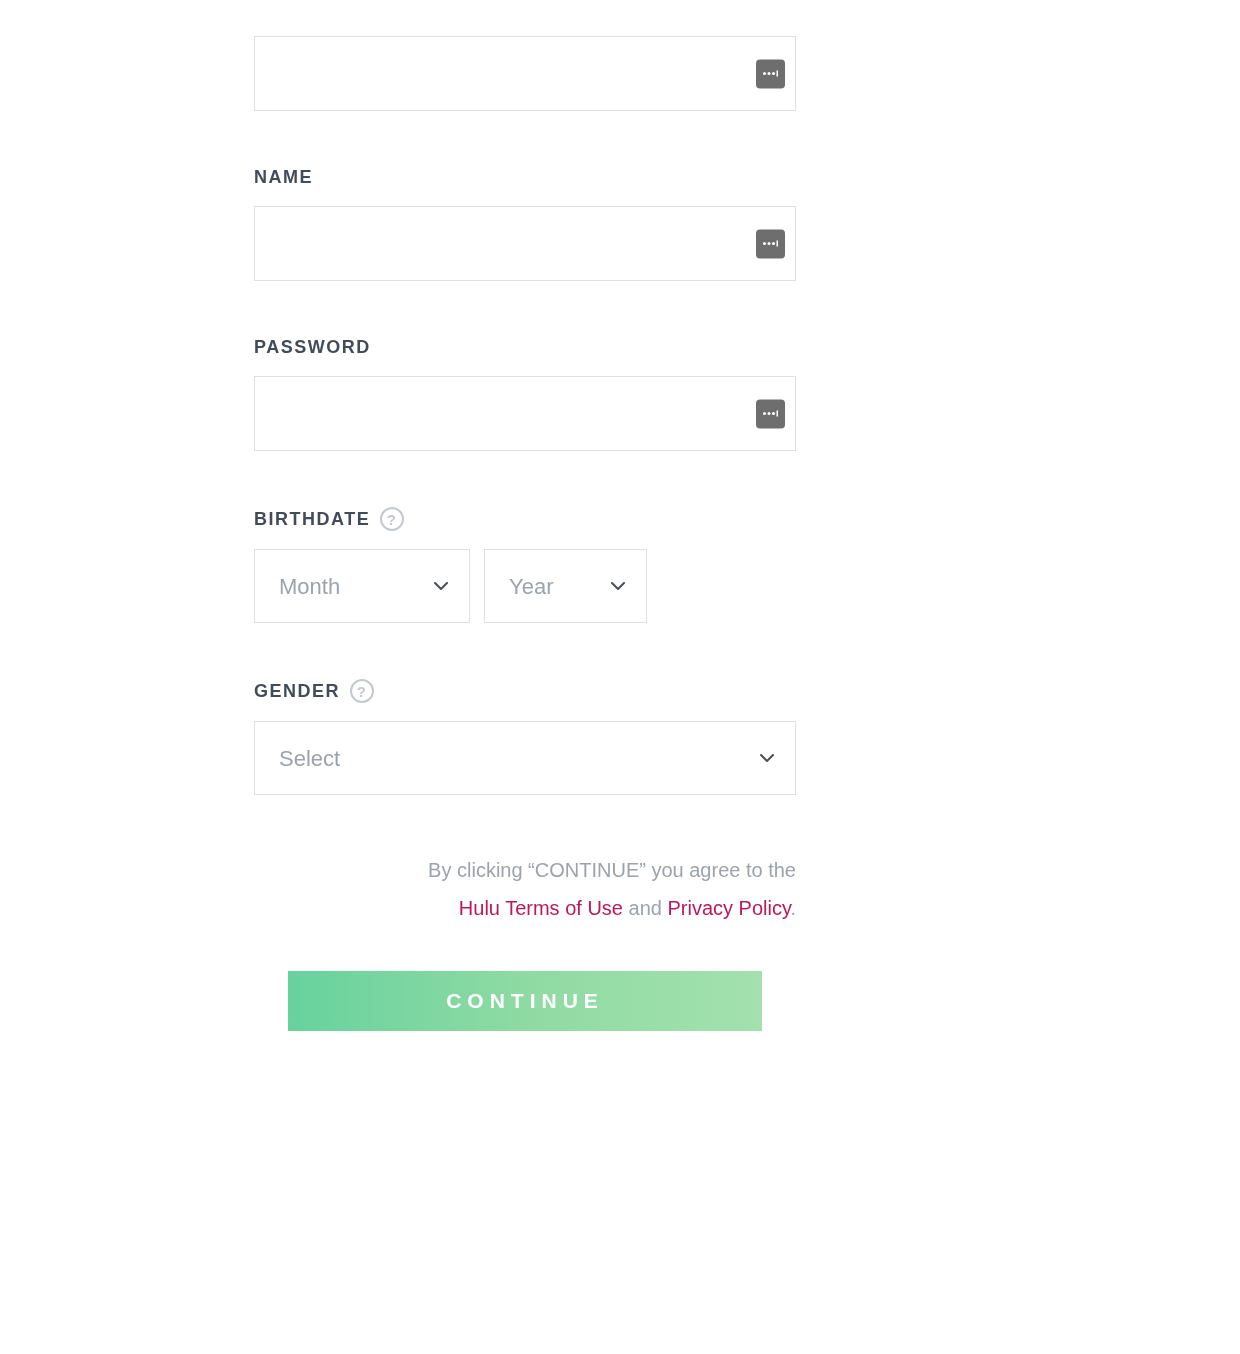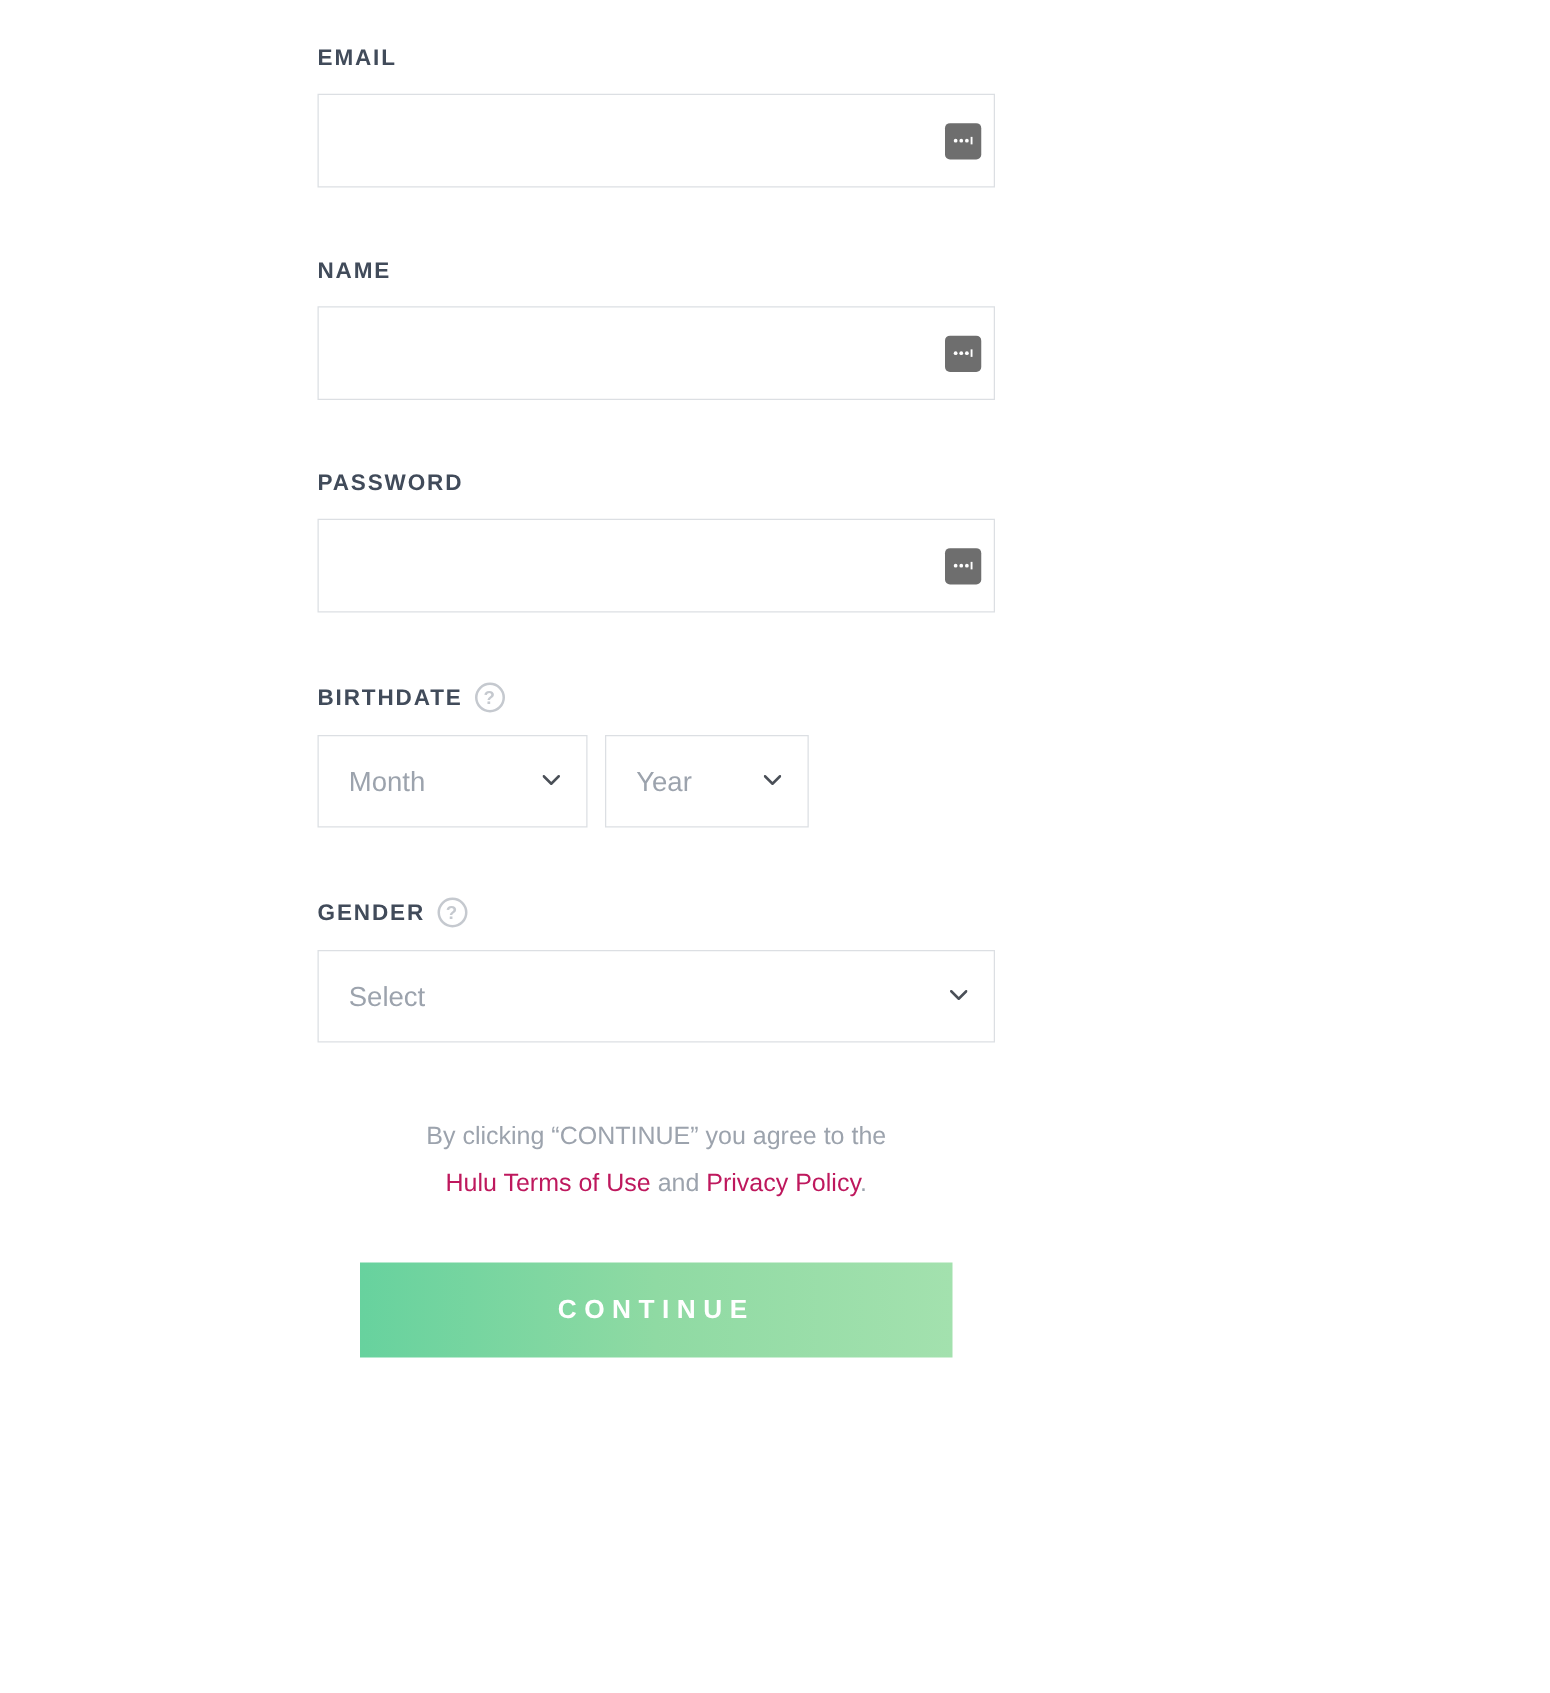--- a/index.html
+++ b/index.html
@@ -114,53 +114,52 @@
       font-family: inherit;
     }
     .chevron-icon {
       position: absolute;
       right: 22px;
       top: 50%;
       transform: translateY(-50%);
       pointer-events: none;
     }
     .agreement {
-      text-align: center;
+      text-align: right;
       font-size: 20px;
       line-height: 1.9;
       color: #9ca3ad;
       margin-top: 32px;
       margin-bottom: 44px;
     }
     .agreement a {
       color: #be185d;
       text-decoration: none;
     }
     .continue-button {
       display: block;
       margin: 0 auto;
       width: 474px;
-      height: 76px;
+      height: 60px;
       border: none;
       background: linear-gradient(90deg, #67d29e 0%, #8fdaa3 50%, #a3e1ae 100%);
       color: #ffffff;
       font-size: 21px;
       font-weight: 700;
       letter-spacing: 6px;
       cursor: pointer;
       font-family: inherit;
     }
   </style>
 </head>
 <body>
 
 <div class="form-container">
 
   <div class="field-group">
-    <div class="field-label">EMAIL</div>
     <div class="input-wrapper">
       <input type="text" class="text-input" value="" style="">
       <div class="password-manager-icon">
         <svg viewBox="0 0 17 10">
             <circle cx="2.5" cy="5" r="1.5" fill="#fff"></circle>
             <circle cx="7" cy="5" r="1.5" fill="#fff"></circle>
             <circle cx="11.5" cy="5" r="1.5" fill="#fff"></circle>
             <rect x="14.5" y="2" width="1.5" height="6" fill="#fff"></rect>
           </svg>
       </div>

